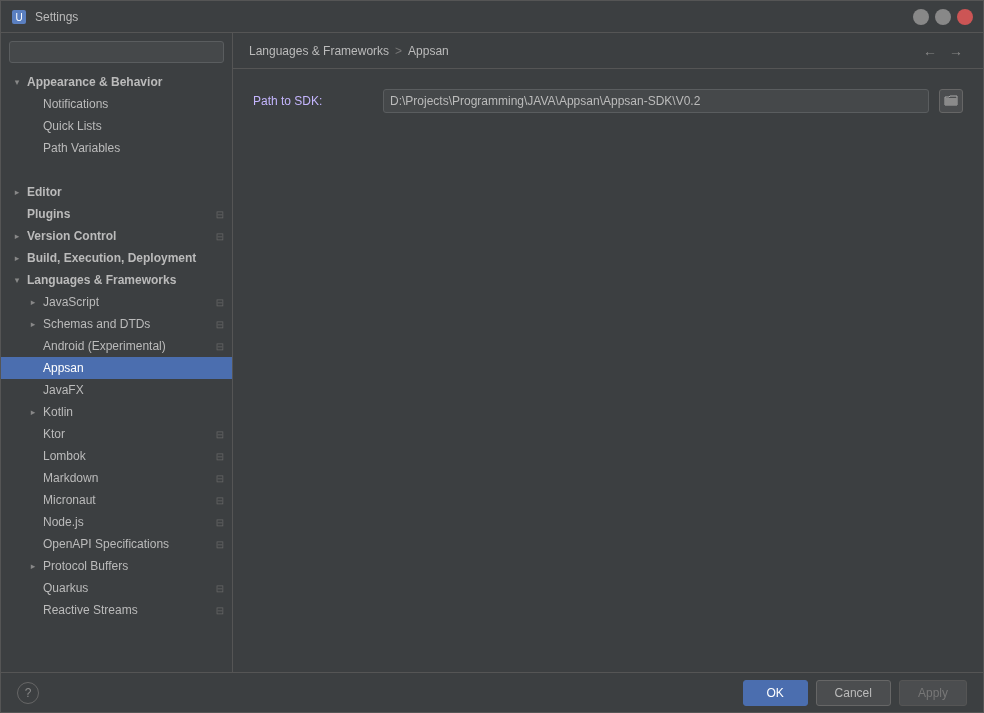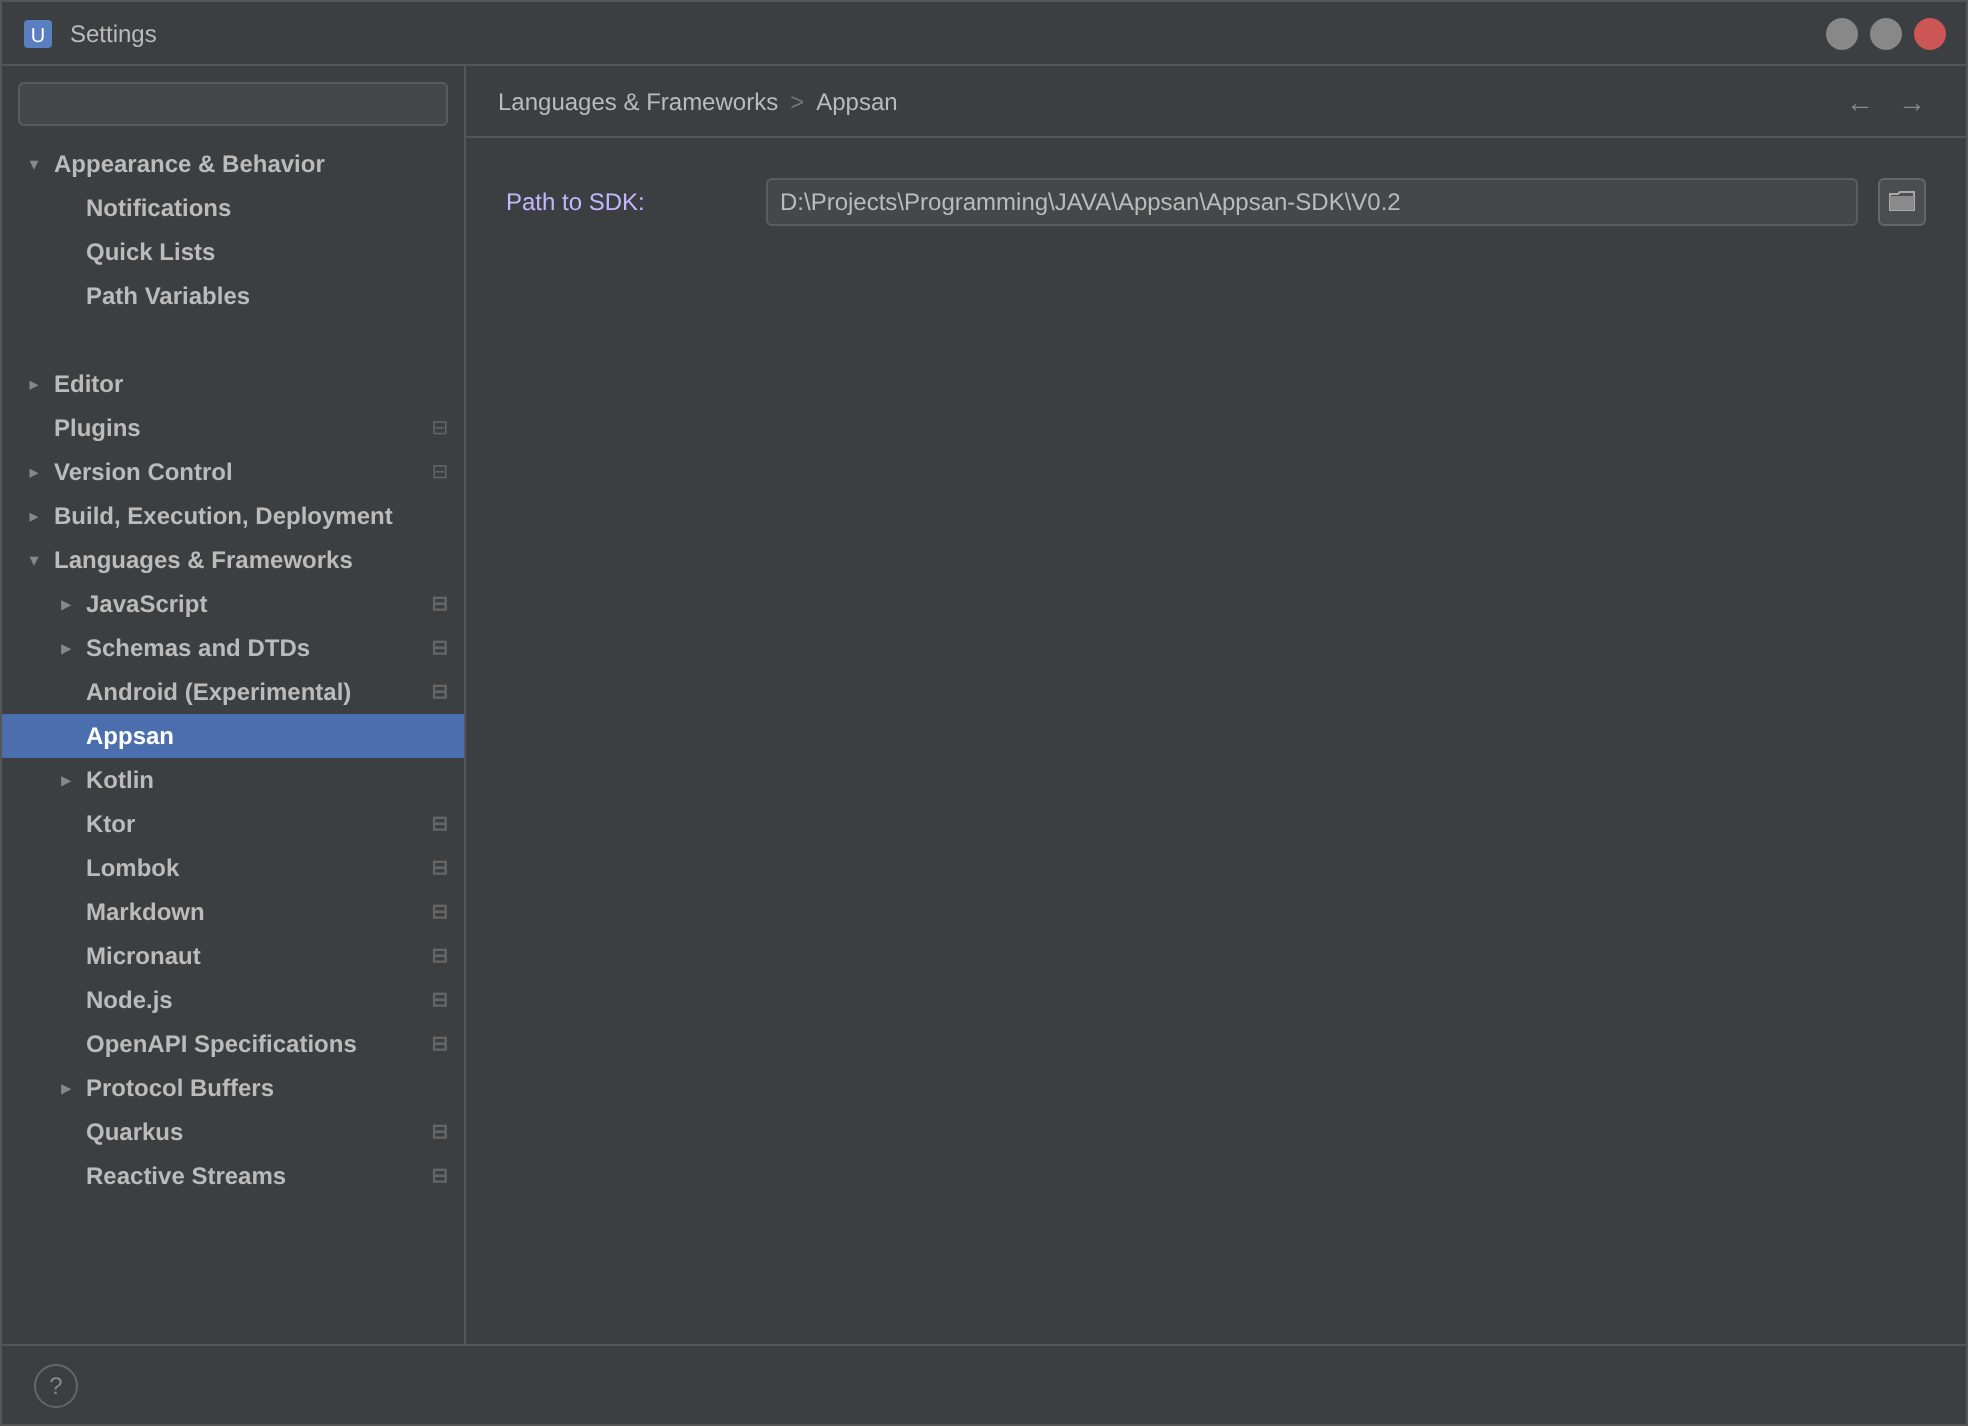--- a/index.html
+++ b/index.html
@@ -136,21 +136,21 @@
       display: flex;
       align-items: center;
       justify-content: center;
       color: #666;
       font-size: 10px;
       flex-shrink: 0;
       margin-right: 4px;
     }
     
     .indent-0 { padding-left: 8px; }
-    .indent-1 { padding-left: 24px; font-weight: bold; }
+    .indent-1 { padding-left: 24px; }
 
     
     .main-panel {
       flex: 1;
       background: #3c3f41;
       display: flex;
       flex-direction: column;
     }
     .main-header {
       height: 36px;
@@ -386,20 +386,24 @@
           <span class="tree-arrow" style="width:16px;"></span>
           <span class="tree-label">Android (Experimental)</span>
           <span class="item-settings-icon">⊟</span>
         </div>
 
         <div class="tree-item indent-1 selected">
           <span class="tree-arrow" style="width:16px;"></span>
           <span class="tree-label">Appsan</span>
         </div>
 
+        <div class="tree-item indent-1">
+          <span class="tree-arrow" style="width:16px;"></span>
+          <span class="tree-label">JavaFX</span>
+        </div>
 
         <div class="tree-item indent-1">
           <span class="tree-arrow closed"></span>
           <span class="tree-label">Kotlin</span>
         </div>
 
         <div class="tree-item indent-1">
           <span class="tree-arrow" style="width:16px;"></span>
           <span class="tree-label">Ktor</span>
           <span class="item-settings-icon">⊟</span>
@@ -481,14 +485,19 @@
         </div>
       </div>
     </div>
   </div>
 
   <div class="footer">
     <button class="footer-help">
       <span>?</span>
     </button>
     <div class="footer-spacer"></div>
+    <div class="footer-buttons">
+      <button class="btn btn-ok">OK</button>
+      <button class="btn btn-cancel">Cancel</button>
+      <button class="btn btn-apply">Apply</button>
+    </div>
   </div>
 </div>
 
 </body></html>

